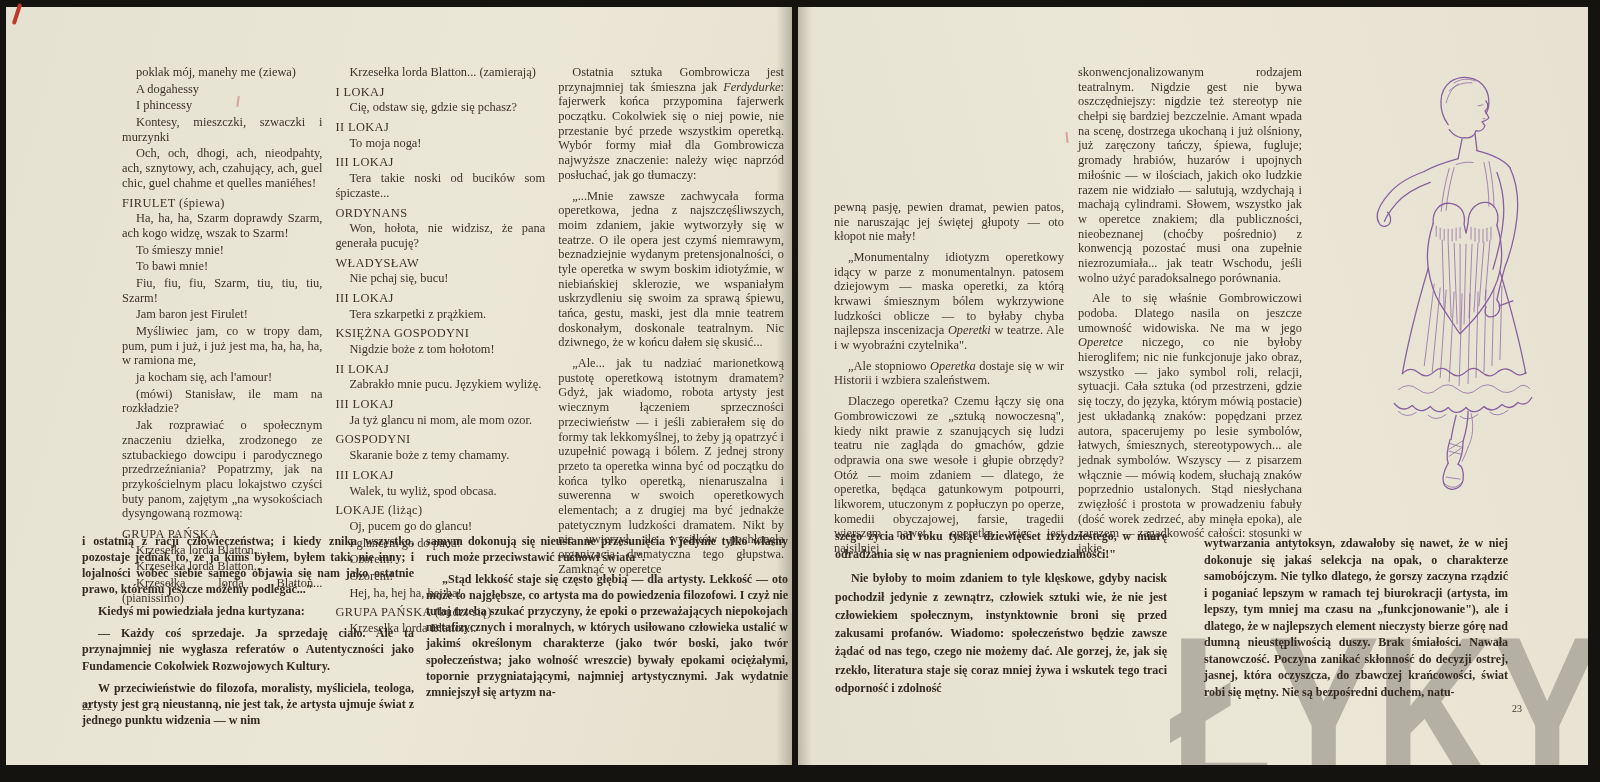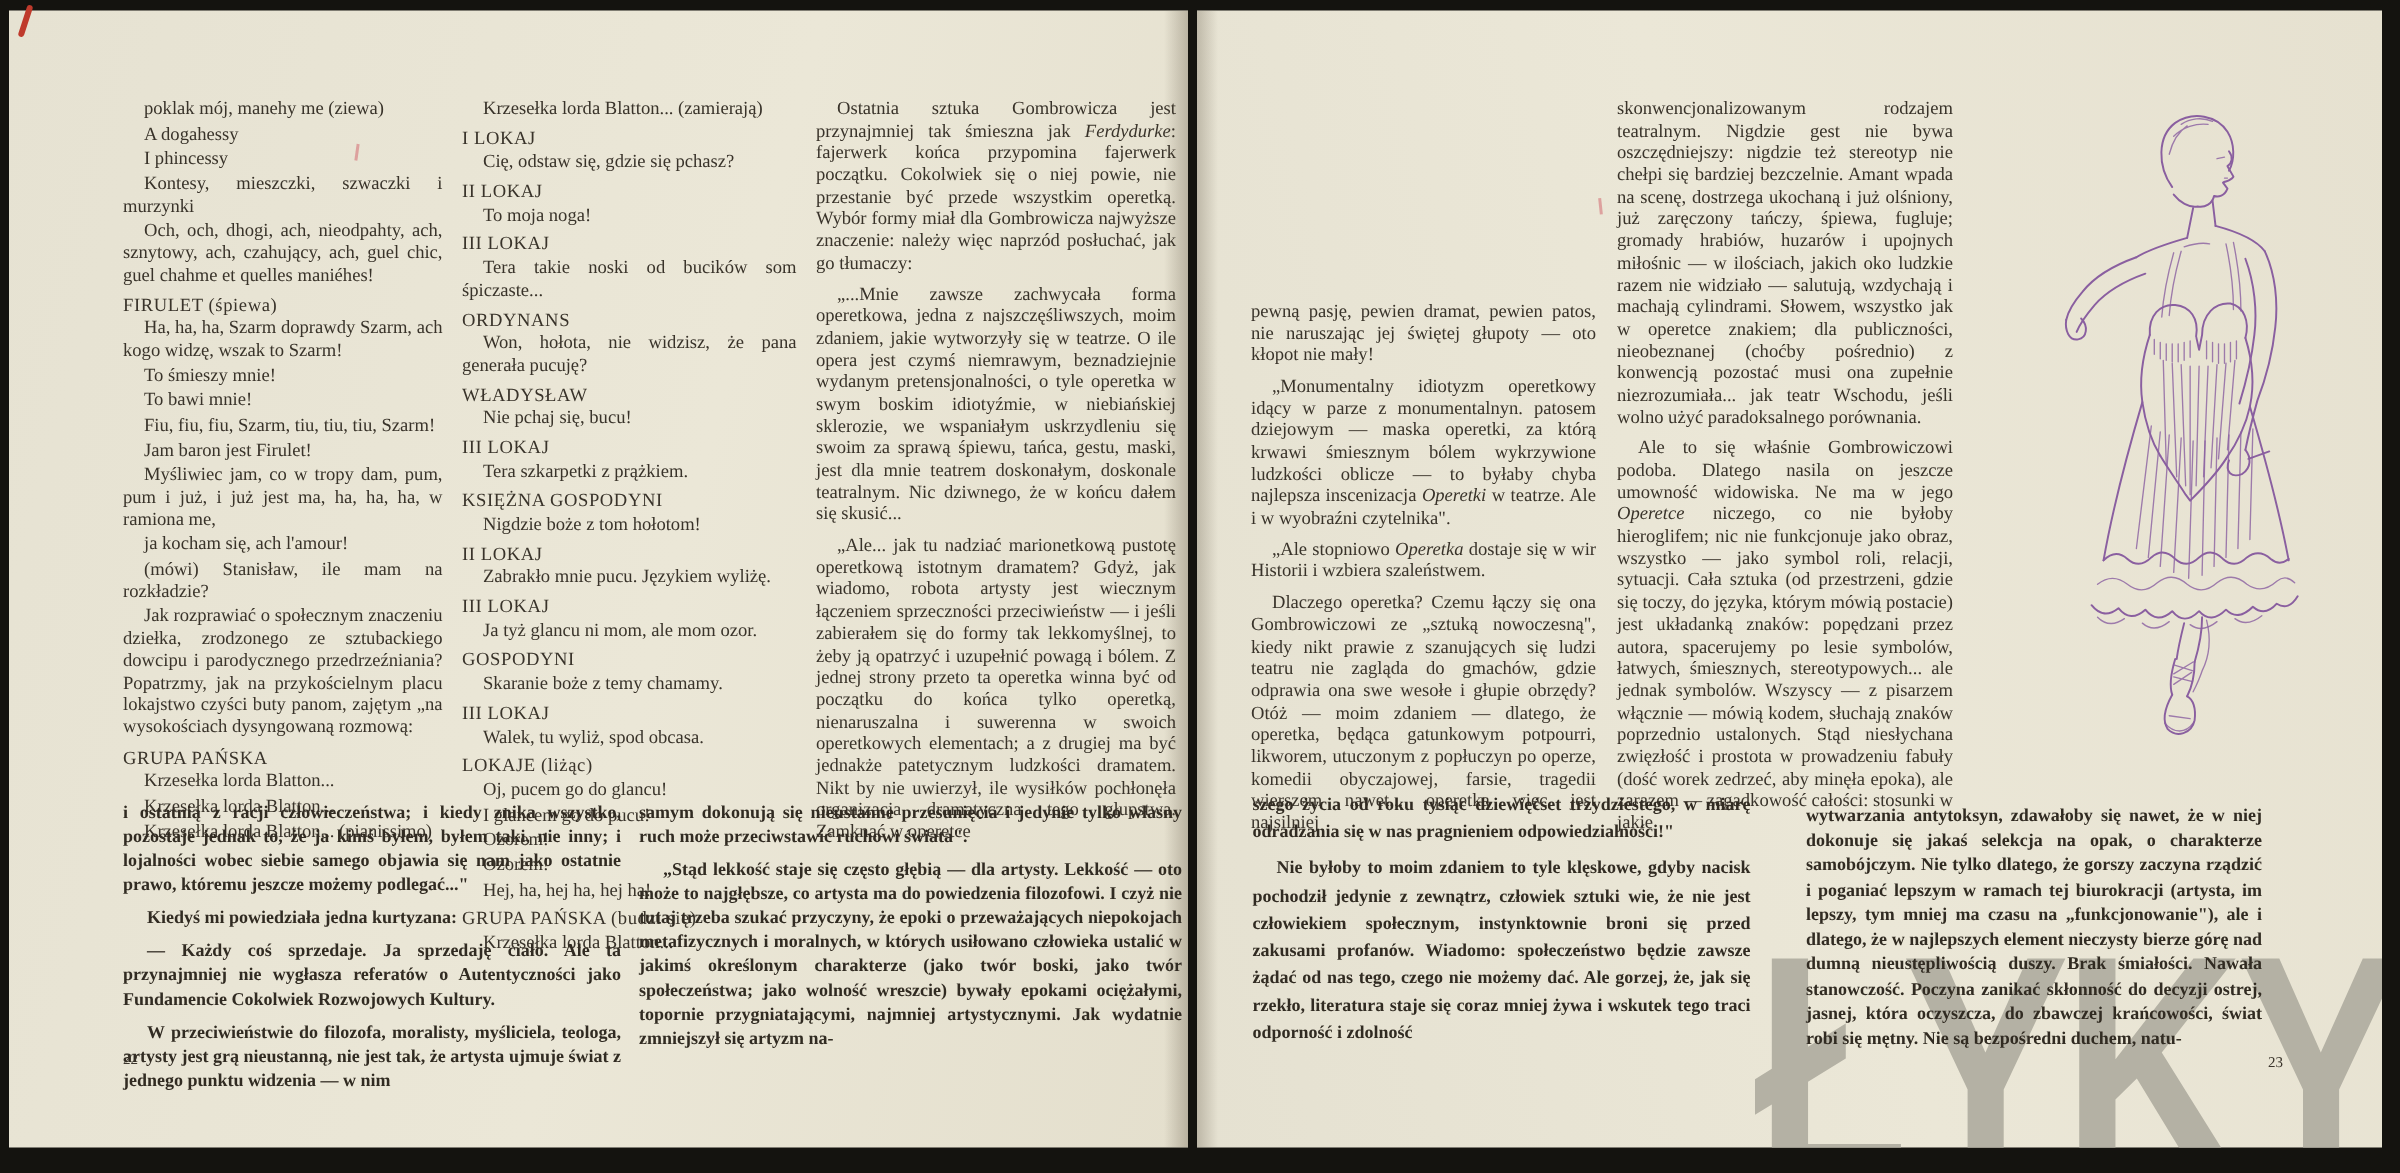--- a/index.html
+++ b/index.html
@@ -9,21 +9,21 @@
   .page.left{left:6px;width:786px;background:linear-gradient(105deg,#e6e2d2 0%,#ebe7d7 55%,#e4dfcd 100%);}
   .page.right{left:798px;width:790px;background:linear-gradient(255deg,#e6e1d0 0%,#ebe7d7 50%,#e5e1d1 100%);}
   .page.left::after{content:"";position:absolute;right:0;top:0;width:16px;height:100%;
         background:linear-gradient(to right,rgba(70,58,40,0),rgba(70,58,40,.28));}
   .page.right::before{content:"";position:absolute;left:0;top:0;width:14px;height:100%;
         background:linear-gradient(to left,rgba(70,58,40,0),rgba(70,58,40,.25));z-index:3;pointer-events:none;}
   .cols{position:absolute;display:flex;}
   .page.left .cols{left:76px;top:58px;width:702px;gap:13px;}
   .page.right .cols{left:36px;top:58px;width:468px;gap:14px;align-items:flex-end;}
   .col{font-size:12.4px;line-height:1.185;text-align:justify;hyphens:none;}
-  .page.left .col.c0{width:213px;} .page.left .col.c1{width:223px;} .page.left .col.c2{width:240px;}
+  .page.left .col.c0{width:213px;margin-left:40px;} .page.left .col.c1{width:223px;} .page.left .col.c2{width:240px;}
   .page.right .col.c0{width:230px;} .page.right .col.c1{width:224px;}
   .col p{margin:0 0 2px 0;text-indent:14px;}
   .col p.noind{text-indent:0;}
   .col p.head{text-indent:0;margin:5px 0 1px 0;letter-spacing:.4px;}
   .col p.para{margin-bottom:6px;}
   .bblock{position:absolute;font-weight:bold;font-size:12px;line-height:1.34;text-align:justify;color:#312b22;z-index:2;}
   .bblock p{margin:0 0 6px 0;text-indent:16px;}
   .bblock p.noind{text-indent:0;}
   .bblock.loose{line-height:1.52;}
   .pagenum{position:absolute;font-size:10px;font-weight:normal;color:#3a342b;z-index:2;}

